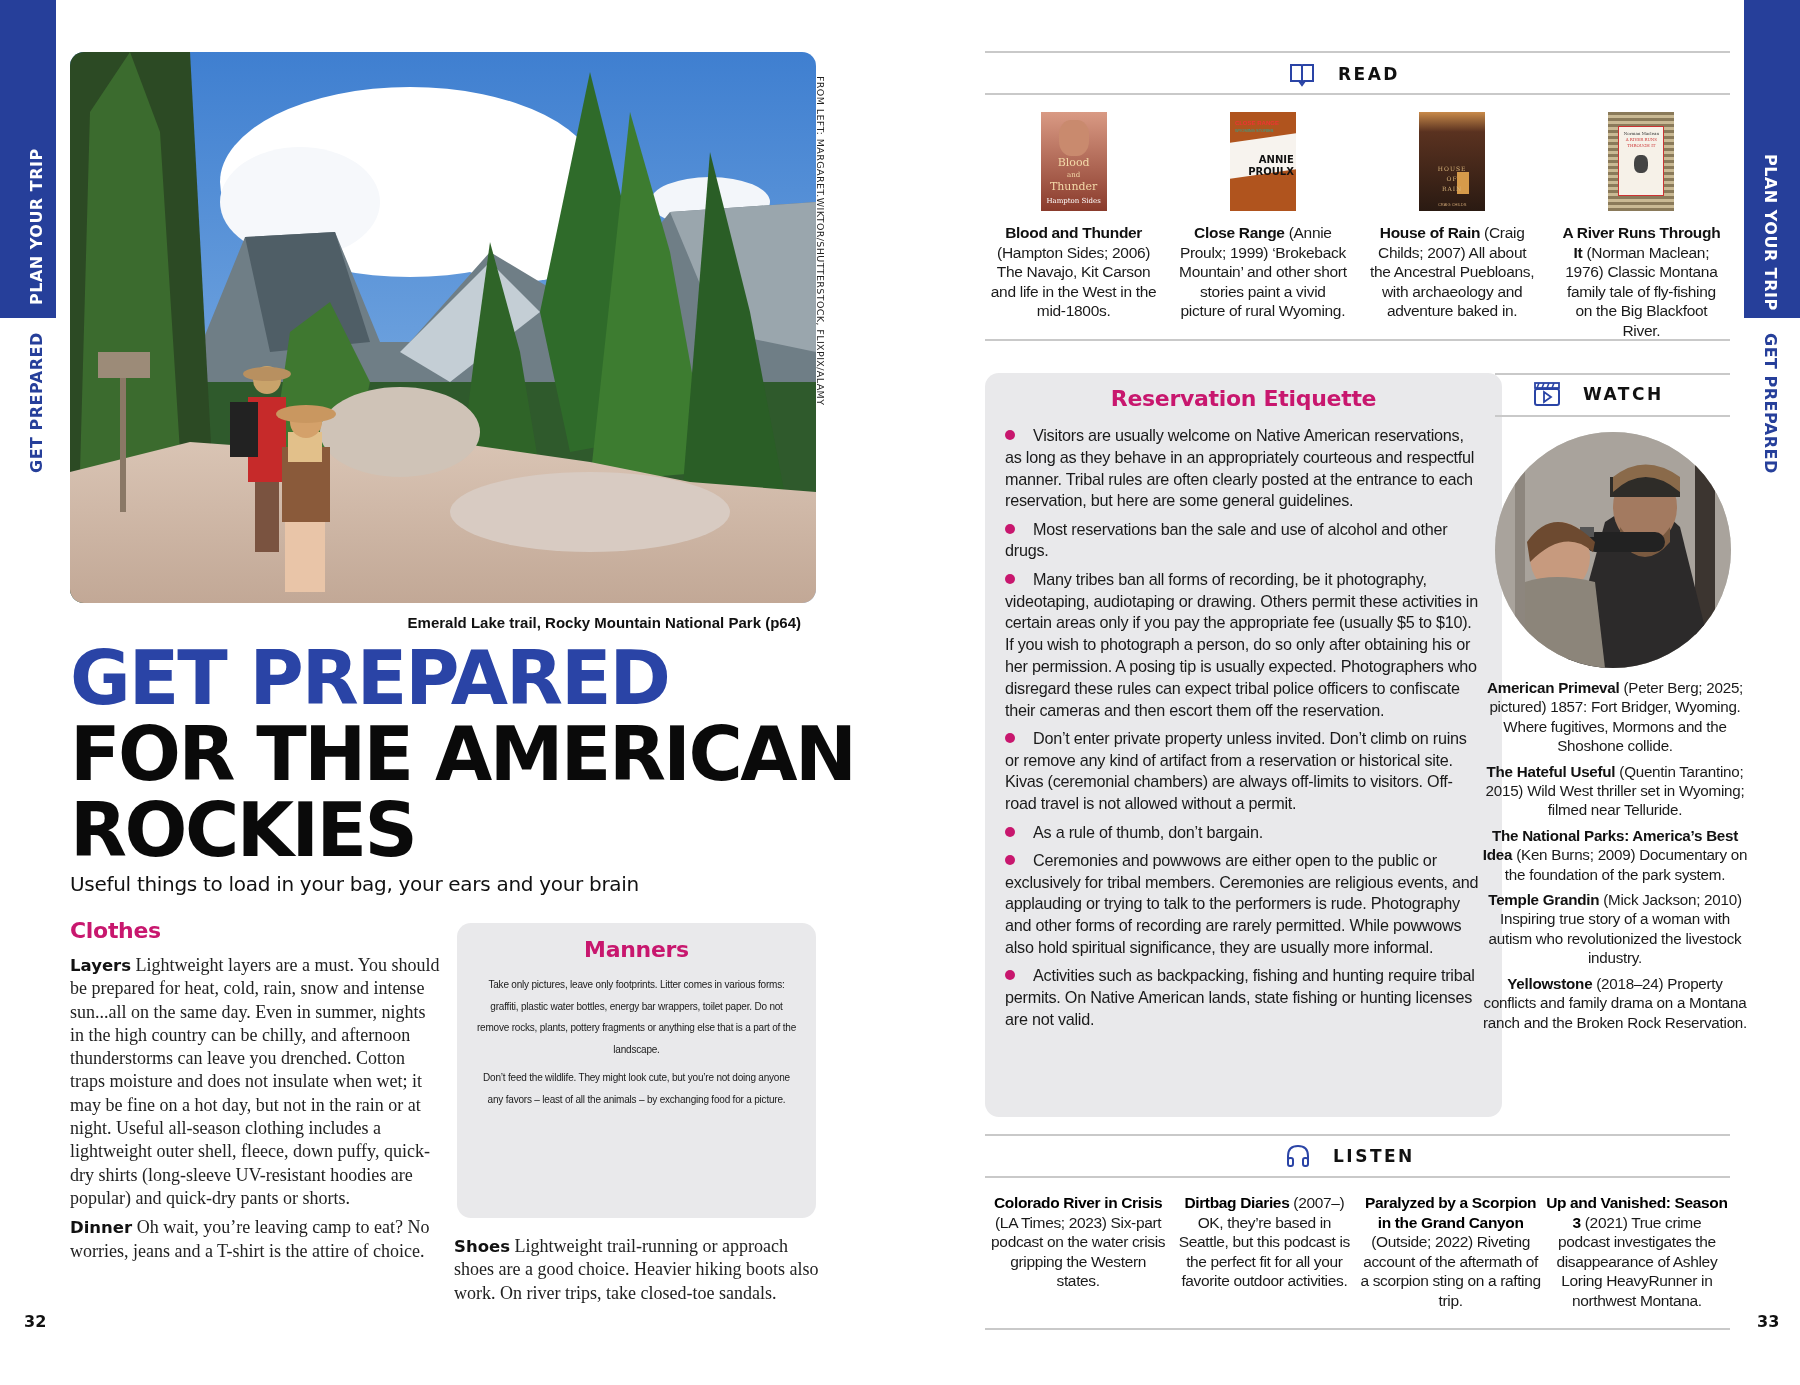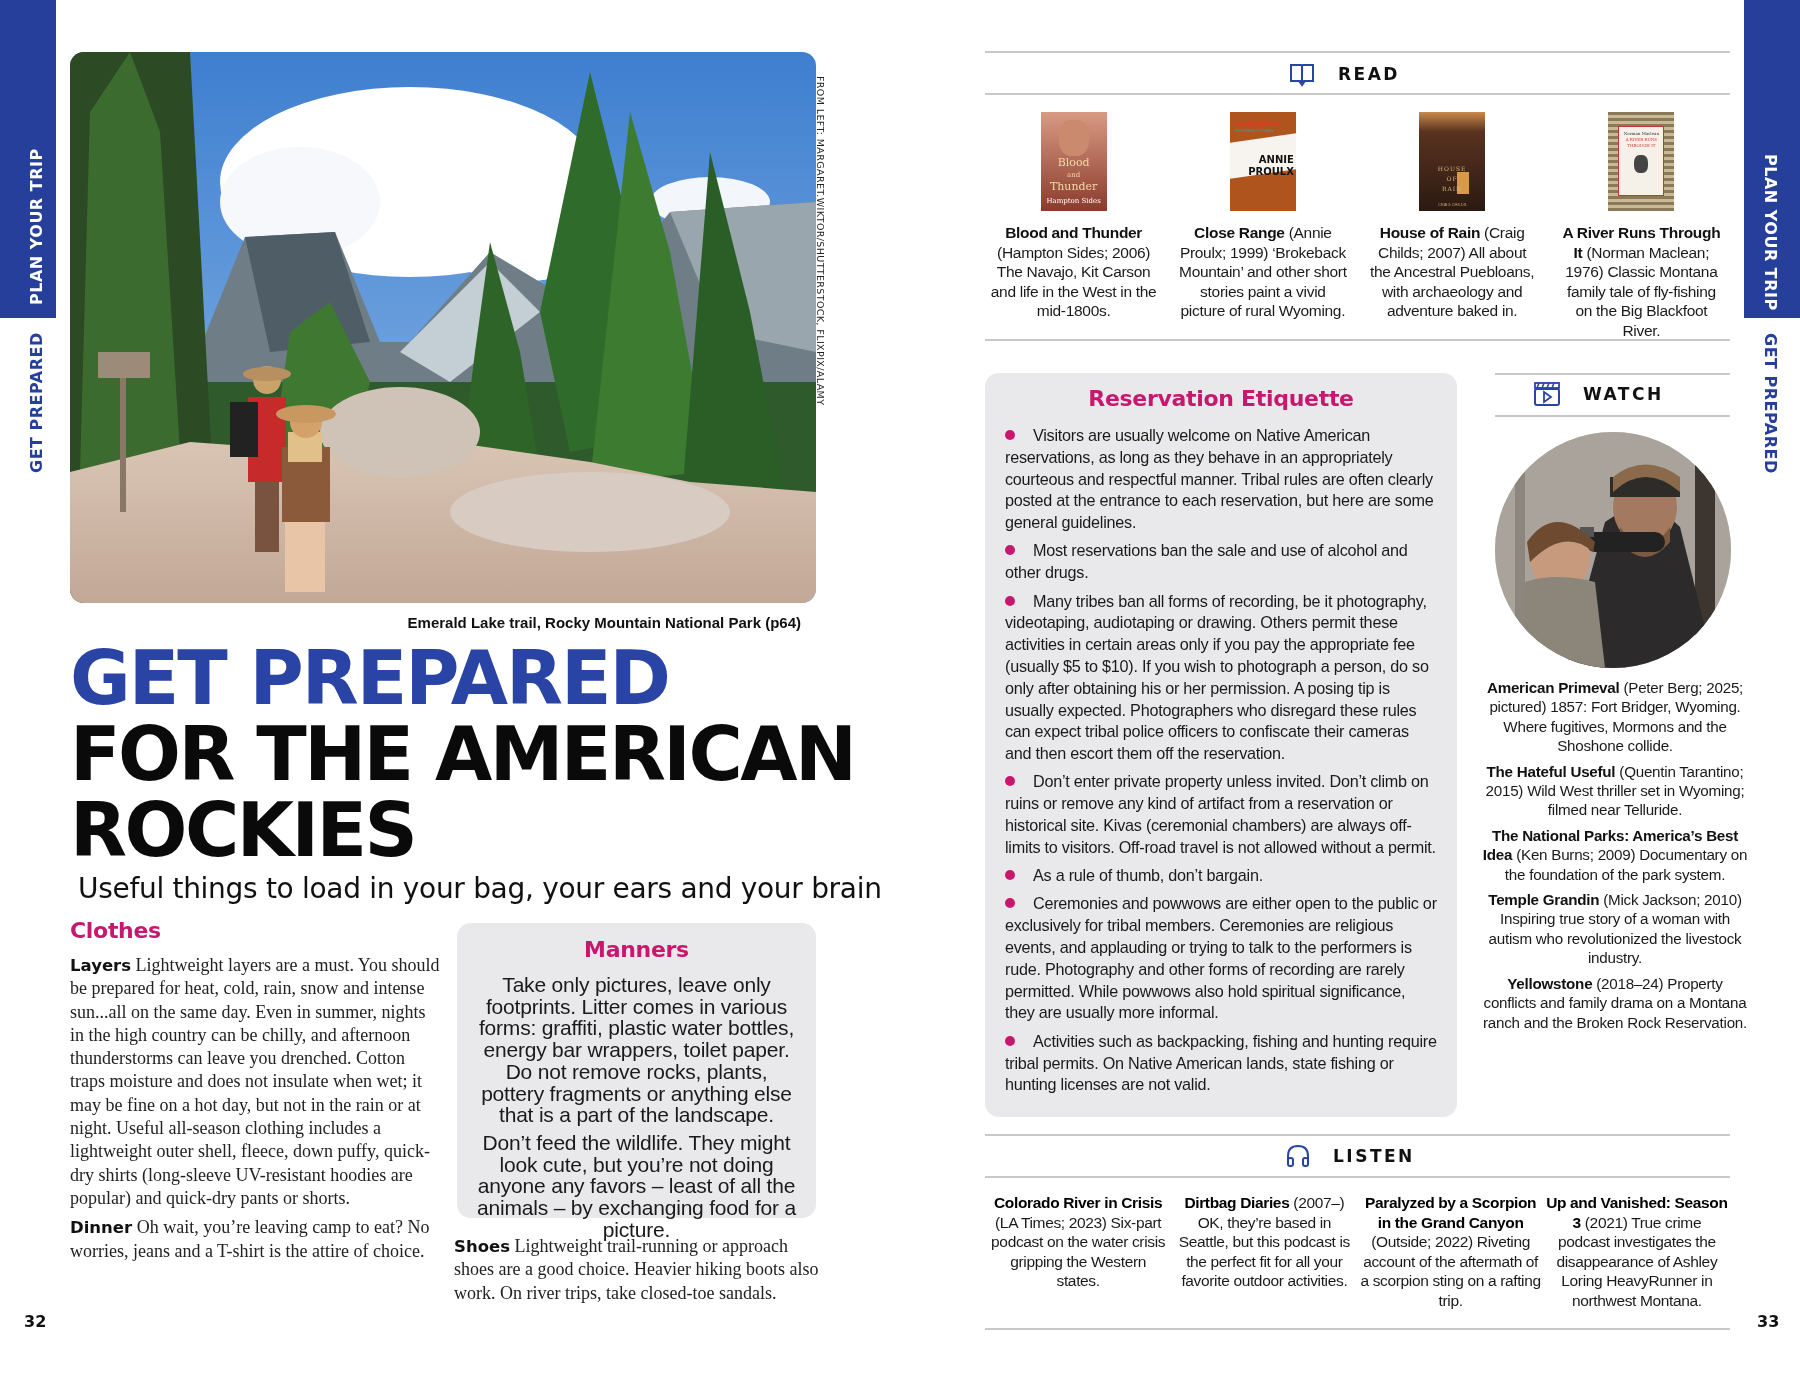--- a/index.html
+++ b/index.html
@@ -24,46 +24,46 @@
 
   
   .hero-photo { position: absolute; left: 70px; top: 52px; width: 746px; height: 551px; border-radius: 14px; overflow: hidden; }
   .hero-photo svg { width: 100%; height: 100%; display: block; }
   .photo-credit { position: absolute; left: 826px; top: 76px; transform: rotate(90deg); transform-origin: left top; white-space: nowrap; font-size: 9.5px; letter-spacing: 0.4px; color: #222; font-family: "DejaVu Sans", sans-serif; }
   .photo-caption { position: absolute; right: 999px; top: 614px; font-weight: bold; font-size: 15px; color: #111; font-family: "Liberation Sans", sans-serif; }
 
   .title-block { position: absolute; left: 70px; top: 640px; }
   .title-line1 { color: #2a44a6; font-family: "DejaVu Sans", sans-serif; font-weight: bold; font-size: 74px; letter-spacing: -2px; line-height: 76px; }
   .title-line2, .title-line3 { color: #0a0a0a; font-family: "DejaVu Sans", sans-serif; font-weight: bold; font-size: 74px; letter-spacing: -2.5px; line-height: 76px; }
-  .subtitle { position: absolute; left: 78px; top: 872px; font-size: 28px; color: #111; font-family: "DejaVu Sans", sans-serif; font-weight: normal; letter-spacing: -0.3px; }
+  .subtitle { position: absolute; left: 70px; top: 872px; font-size: 20px; color: #111; font-family: "DejaVu Sans", sans-serif; font-weight: normal; letter-spacing: -0.3px; }
 
   .section-h { color: #c8176e; font-family: "DejaVu Sans", sans-serif; font-weight: bold; font-size: 22px; letter-spacing: -0.3px; }
   .clothes-h { position: absolute; left: 70px; top: 918px; }
   .serif-col { position: absolute; font-family: "Liberation Serif", serif; font-size: 18px; line-height: 23.3px; color: #222; }
   .serif-col p { margin-bottom: 6px; }
   .serif-col b { font-family: "DejaVu Sans", sans-serif; font-size: 16.5px; color: #111; }
   .col-a { left: 70px; top: 954px; width: 370px; }
   .col-b { left: 454px; top: 1235px; width: 366px; }
 
   .manners-box { position: absolute; left: 457px; top: 923px; width: 359px; height: 295px; background: #e9e9eb; border-radius: 14px; padding: 14px 18px; text-align: center; }
   .manners-box .section-h { margin-bottom: 12px; }
-  .manners-box p { font-size: 21px; line-height: 21.7px; color: #1a1a1a; margin-bottom: 6px; letter-spacing: -0.2px; }
+  .manners-box p { font-size: 10px; line-height: 21.7px; color: #1a1a1a; margin-bottom: 6px; letter-spacing: -0.2px; }
 
   
   .rule { position: absolute; height: 2px; background: #c9c9c9; }
   .sec-label { position: absolute; display: flex; align-items: center; gap: 22px; font-family: "DejaVu Sans", sans-serif; font-weight: bold; font-size: 17px; letter-spacing: 2.5px; color: #111; }
   .sec-label svg { display: block; }
 
   .books { position: absolute; left: 985px; top: 110px; width: 745px; display: flex; gap: 12px; }
   .book { width: 25%; text-align: center; padding: 0 4px; }
   .cover { width: 66px; height: 99px; margin: 2px auto 12px; position: relative; overflow: hidden; }
   .book-text { font-size: 15.5px; line-height: 19.6px; color: #1a1a1a; letter-spacing: -0.3px; }
   .book-text b { color: #111; }
 
-  .etiquette-box { position: absolute; left: 985px; top: 373px; width: 472px; height: 744px; background: #e9e9eb; border-radius: 14px; padding: 13px 20px 0 20px; }
+  .etiquette-box { position: absolute; left: 985px; top: 373px; width: 517px; height: 744px; background: #e9e9eb; border-radius: 14px; padding: 13px 20px 0 20px; }
   .etiquette-box .section-h { text-align: center; margin-bottom: 14px; }
   .etiquette-box ul { list-style: none; }
   .etiquette-box li { font-size: 16.2px; line-height: 21.8px; color: #1a1a1a; margin-bottom: 6.5px; letter-spacing: -0.25px; }
   .bullet { display: inline-block; width: 10px; height: 10px; border-radius: 50%; background: #c8176e; margin-right: 18px; vertical-align: 1px; }
 
   .watch-photo { position: absolute; left: 1495px; top: 432px; width: 236px; height: 236px; border-radius: 50%; overflow: hidden; }
   .watch-list { position: absolute; left: 1482px; top: 678px; width: 266px; text-align: center; }
   .watch-list p { font-size: 15.2px; line-height: 19.4px; color: #1a1a1a; margin-bottom: 6px; letter-spacing: -0.25px; }
   .watch-list b { color: #111; }
 

